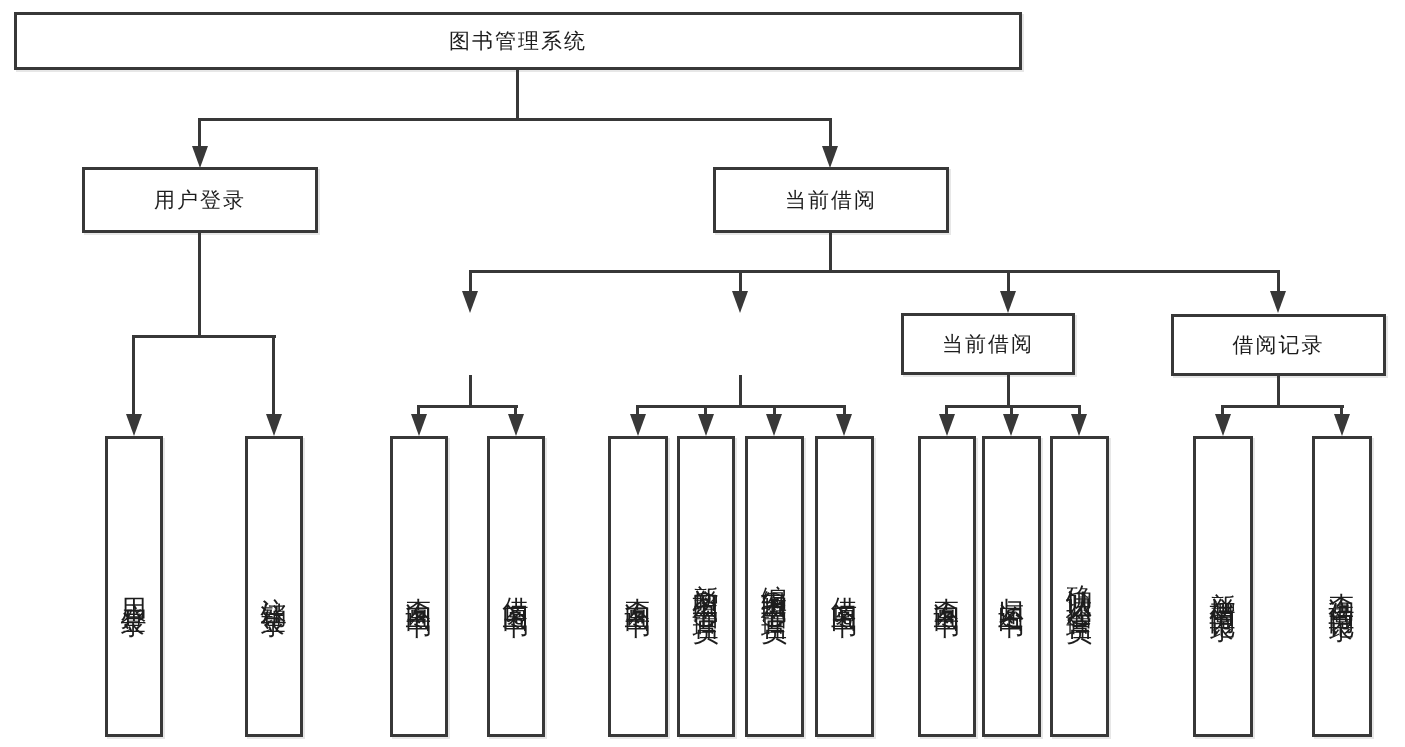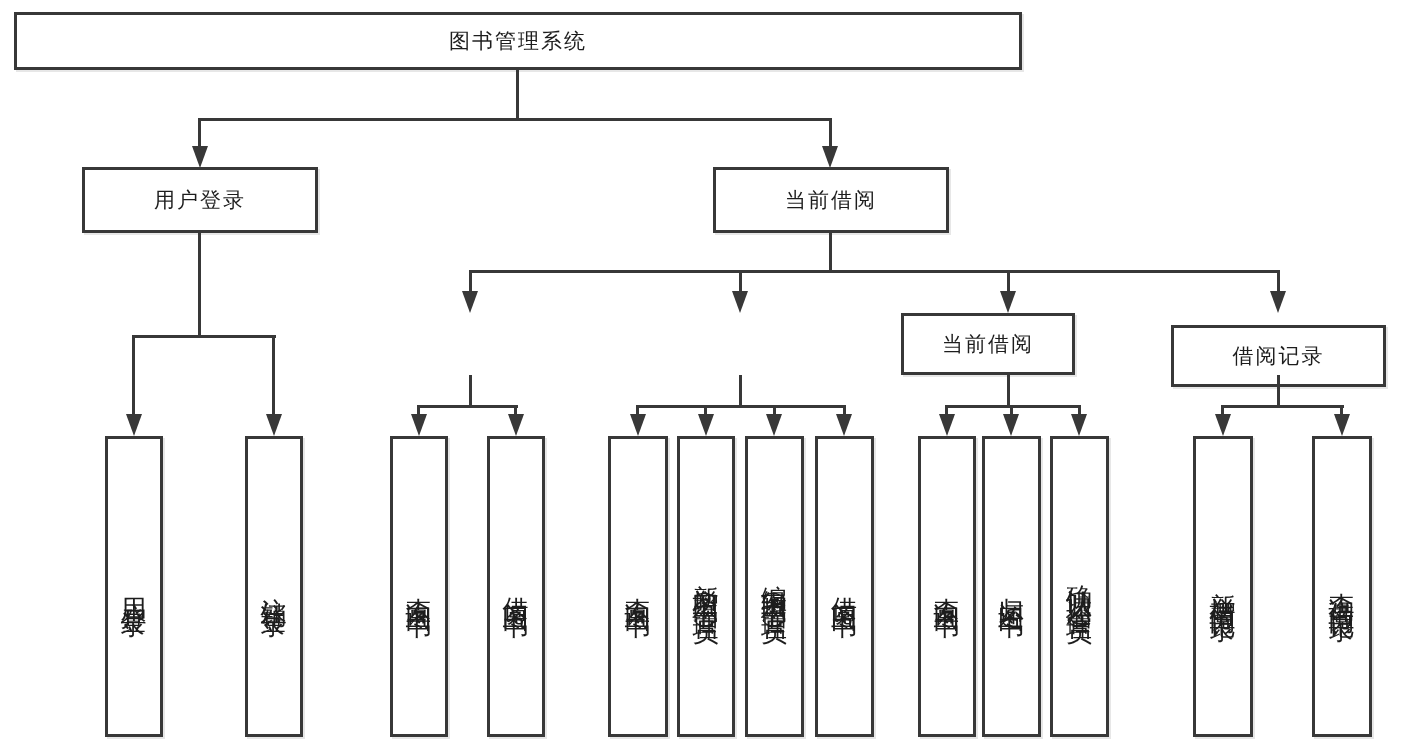--- a/index.html
+++ b/index.html
@@ -77,21 +77,21 @@
   <div class="vline" style="left:1007px; top:270px; height:23px;"></div>
   <div class="vline" style="left:1277px; top:270px; height:23px;"></div>
   <div class="arrow" style="left:462px;  top:291px;"></div>
   <div class="arrow" style="left:732px;  top:291px;"></div>
   <div class="arrow" style="left:1000px; top:291px;"></div>
   <div class="arrow" style="left:1270px; top:291px;"></div>
 
   <div class="node" style="left:901px; top:313px; width:174px; height:62px;">
     <span class="hl">当前借阅</span>
   </div>
-  <div class="node" style="left:1171px; top:325px; width:215px; height:62px;align-items:center;">
+  <div class="node" style="left:1171px; top:314px; width:215px; height:62px;align-items:center;">
     <span class="hl">借阅记录</span>
   </div>
 
   <div class="vline" style="left:469px; top:375px; height:32px;"></div>
   <div class="hline" style="left:417px; top:405px; width:101px;"></div>
   <div class="vline" style="left:417px; top:405px; height:11px;"></div>
   <div class="vline" style="left:514px; top:405px; height:11px;"></div>
   <div class="arrow" style="left:411px; top:414px;"></div>
   <div class="arrow" style="left:508px; top:414px;"></div>
 

